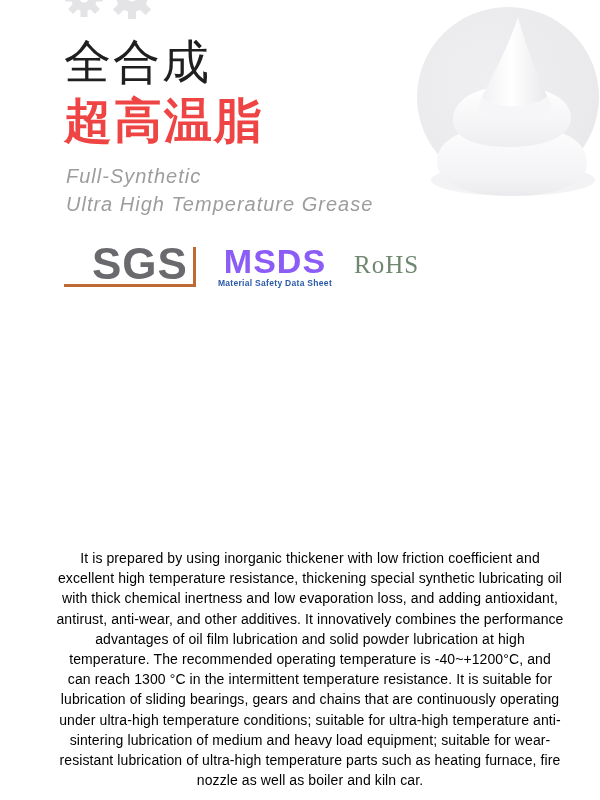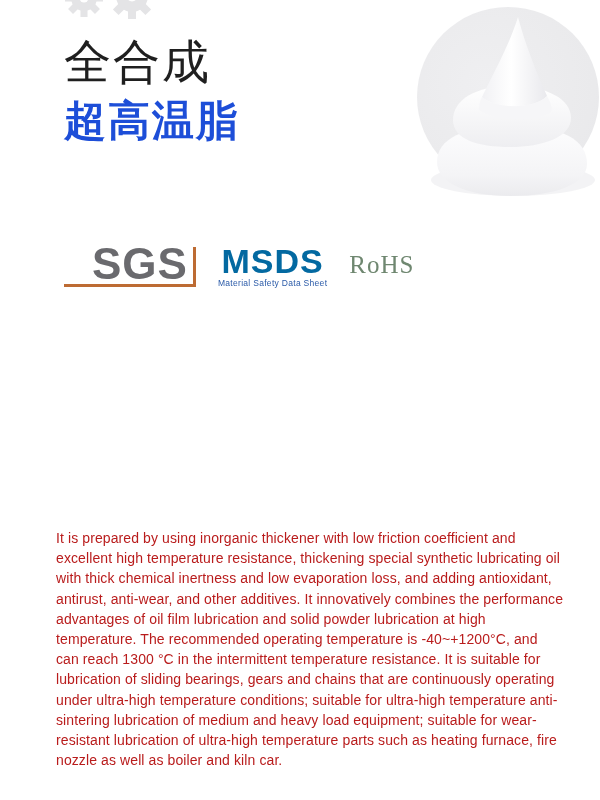--- a/index.html
+++ b/index.html
@@ -20,46 +20,46 @@
     background:radial-gradient(circle at 38% 42%, #efeff1 0%, #eaeaec 70%, #e7e7ea 100%);
   }
   .grease{position:absolute;left:423px;top:12px;}
   
   .title-zh{
     position:absolute;left:64px;top:34px;margin:0;
     font-size:47px;line-height:56px;font-weight:500;color:#1f1f1f;letter-spacing:2px;
   }
   .title-red{
     position:absolute;left:64px;top:92px;margin:0;
-    font-size:42px;line-height:58px;font-weight:800;color:#1d4ed8;letter-spacing:2px;
+    font-size:48px;line-height:58px;font-weight:800;color:#ef4444;letter-spacing:2px;
   }
   .subtitle{
     position:absolute;left:66px;top:162px;
     font-style:italic;font-size:20px;line-height:28px;color:#9d9d9d;letter-spacing:1px;
   }
   
   .certs{position:absolute;left:64px;top:243px;display:flex;align-items:flex-start;gap:22px;}
   .sgs{position:relative;padding:4px 8px 8px 28px;}
   .sgs-word{font-weight:bold;font-size:44px;line-height:34px;color:#6a6a6e;letter-spacing:1px;}
   .sgs-underline{position:absolute;left:0;right:0;bottom:4px;height:3px;background:#bd6b33;}
   .sgs-vline{position:absolute;right:0;top:4px;height:40px;width:3px;background:#bd6b33;}
   .msds{display:flex;flex-direction:column;align-items:center;padding-top:2px;}
-  .msds-word{font-weight:bold;font-size:34px;line-height:32px;color:#0369a1;letter-spacing:1px;}
-  .msds-tag{font-size:8.5px;font-weight:normal;color:#2a5aa8;letter-spacing:0.3px;margin-top:1px;}
+  .msds-word{font-weight:bold;font-size:34px;line-height:32px;color:#8b5cf6;letter-spacing:1px;}
+  .msds-tag{font-size:8.5px;font-weight:bold;color:#2a5aa8;letter-spacing:0.3px;margin-top:1px;}
   .rohs{font-family:"Liberation Serif", serif;font-size:25px;line-height:40px;color:#6f8770;letter-spacing:1px;padding-top:2px;}
   
   .desc-zh{
     position:absolute;left:55px;top:288px;width:503px;margin:0;
     font-size:20px;line-height:28px;letter-spacing:0.5px;
     color:#45484c;text-align:justify;
   }
   .desc-en{
-    position:absolute;left:56px;top:528px;width:508px;margin:0;
+    position:absolute;left:56px;top:548px;width:508px;margin:0;
     font-size:14px;line-height:20.2px;letter-spacing:0.1px;
-    color:#b91c1c;text-align:left;
+    color:#000000;text-align:center;
   }
 </style>
 </head>
 <body>
 
 <div class="page">
 
   <div class="gears">
     <svg width="120" height="60" viewBox="0 0 120 60">
       <g fill="#e4e4e6">
@@ -113,20 +113,24 @@
     </defs>
     <ellipse cx="90" cy="168" rx="82" ry="16" fill="#e9e9ec" opacity="0.55"></ellipse>
     <path d="M14,150 C14,126 42,114 90,114 C140,114 164,128 164,152 C164,172 132,184 88,184 C42,184 14,170 14,150 Z" fill="url(#gb)"></path>
     <path d="M30,108 C30,87 54,74 88,74 C124,74 148,87 148,106 C148,125 120,135 87,135 C54,135 30,127 30,108 Z" fill="url(#gm)"></path>
     <path d="M95,5 C86,34 70,62 59,85 C74,98 112,97 124,84 C113,59 102,32 95,5 Z" fill="url(#gc)"></path>
     <path d="M59,85 C74,98 112,97 124,84 C128,92 130,96 128,100 C112,110 74,110 56,98 C56,92 57,89 59,85 Z" fill="#f6f6f8"></path>
   </svg>
 
   <h1 class="title-zh">全合成</h1>
   <h2 class="title-red">超高温脂</h2>
+  <div class="subtitle">
+    <div>Full-Synthetic</div>
+    <div>Ultra High Temperature Grease</div>
+  </div>
 
   <div class="certs">
     <div class="sgs">
       <span class="sgs-word">SGS</span>
       <span class="sgs-underline"></span>
       <span class="sgs-vline"></span>
     </div>
     <div class="msds">
       <span class="msds-word">MSDS</span>
       <span class="msds-tag">Material Safety Data Sheet</span>

